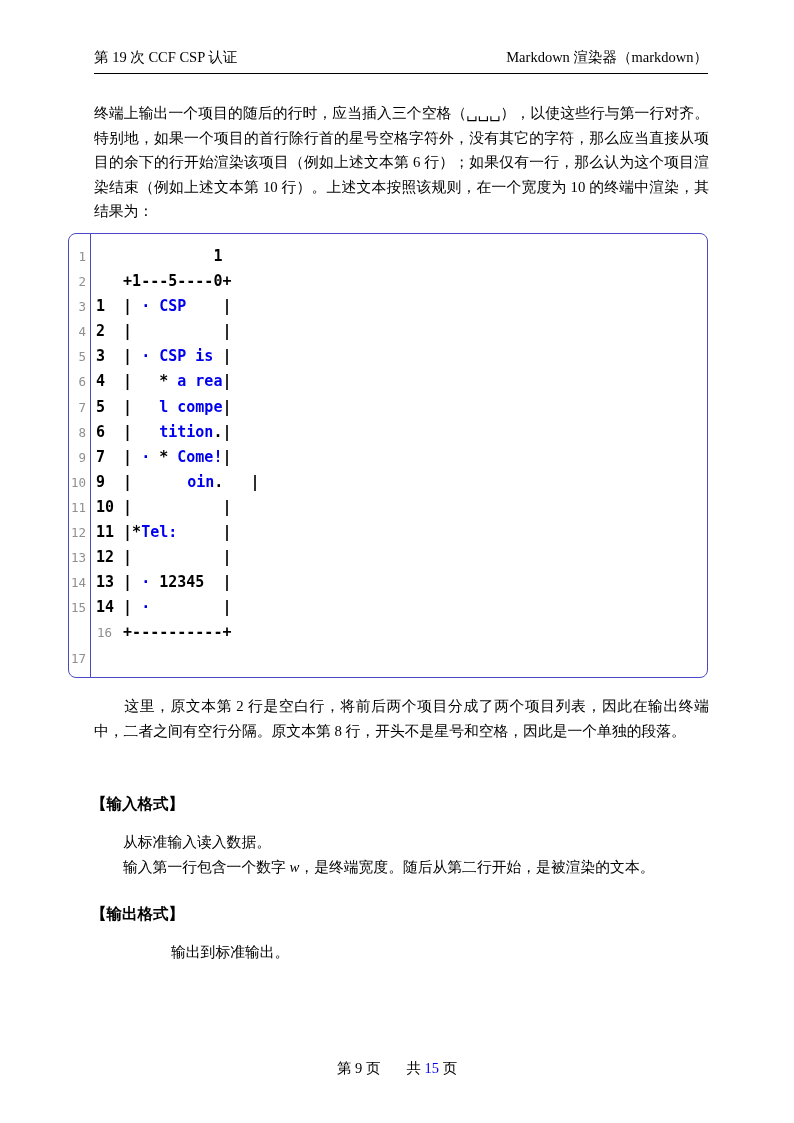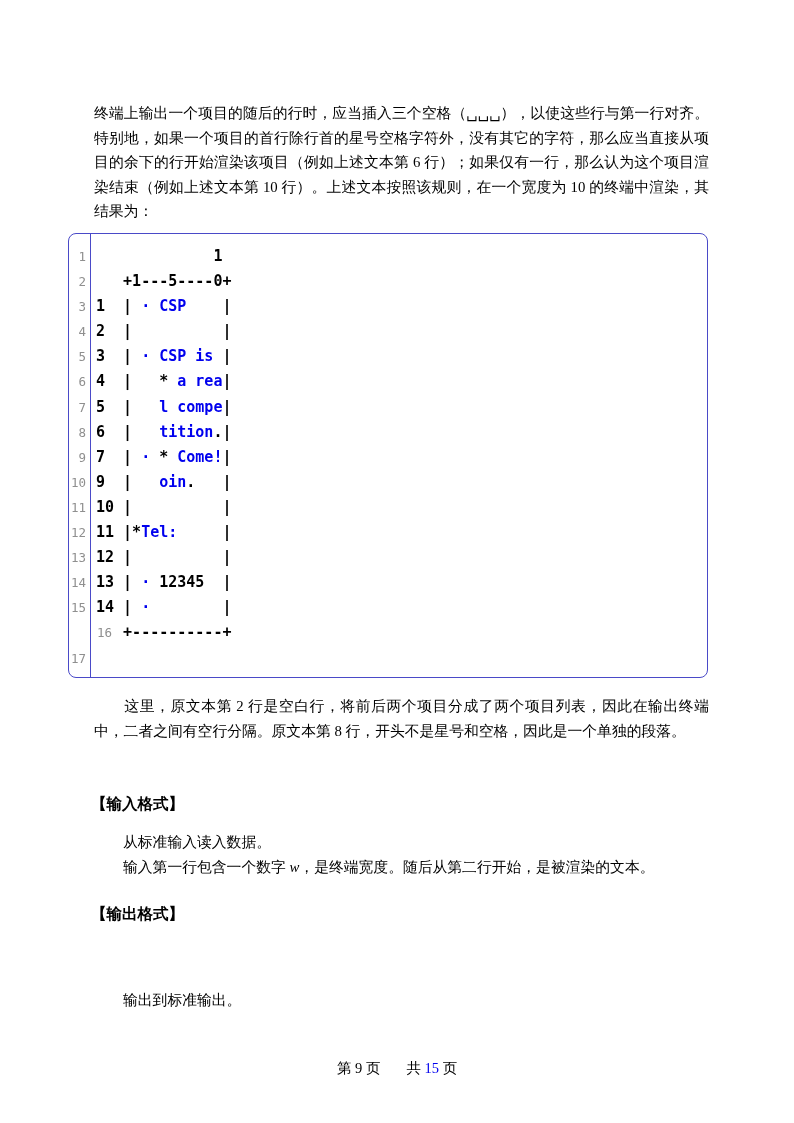--- a/index.html
+++ b/index.html
@@ -71,37 +71,41 @@
   .sec-line {
     position: absolute;
     left: 123px; width: 586px;
     font-size: 14.8px;
     line-height: 24.6px;
   }
   .h-in  { top: 794px; }
   .in-1  { top: 830px; }
   .in-2  { top: 855px; }
   .h-out { top: 904px; }
-  .out-1 { top: 988px; }
+  .out-1 { top: 940px; margin-left: 48px; }
   .out-2 { top: 965px; }
   .var-w { font-style: italic; font-family: "Liberation Serif", serif; }
   .footer {
     position: absolute;
     left: 0; top: 1059px; width: 794px;
     text-align: center;
     font-size: 14.5px;
   }
   .footer .gap { display: inline-block; width: 26px; }
   .link-blue { color: #0000ee; text-decoration: none; }
 </style>
 </head>
 <body>
 
 <div class="page">
 
+  <div class="header">
+    <span>第 19 次 CCF CSP 认证</span>
+    <span>Markdown 渲染器（markdown）</span>
+  </div>
 
   <div class="para p1">终端上输出一个项目的随后的行时，应当插入三个空格（␣␣␣），以使这些行与第一行对齐。特别地，如果一个项目的首行除行首的星号空格字符外，没有其它的字符，那么应当直接从项目的余下的行开始渲染该项目（例如上述文本第 6 行）；如果仅有一行，那么认为这个项目渲染结束（例如上述文本第 10 行）。上述文本按照该规则，在一个宽度为 10 的终端中渲染，其结果为：</div>
 
   <div class="codebox" style="border-color: rgb(74, 74, 200);">
     <div class="gutter">
         <div class="gnum" style="color: rgb(143, 143, 143);">1</div>
         <div class="gnum" style="color: rgb(143, 143, 143);">2</div>
         <div class="gnum" style="color: rgb(143, 143, 143);">3</div>
         <div class="gnum" style="color: rgb(143, 143, 143);">4</div>
         <div class="gnum" style="color: rgb(143, 143, 143);">5</div>
@@ -121,21 +125,21 @@
     <div class="codecontent" style="border-left-color: rgb(74, 74, 200);">
         <div class="cl"><span style="color: rgb(0, 0, 0);">             1</span></div>
         <div class="cl"><span style="color: rgb(0, 0, 0);">   +1---5----0+</span></div>
         <div class="cl"><span style="color: rgb(0, 0, 0);">1  | </span><span style="color: rgb(0, 0, 238);">· CSP</span><span style="color: rgb(0, 0, 0);">    |</span></div>
         <div class="cl"><span style="color: rgb(0, 0, 0);">2  |          |</span></div>
         <div class="cl"><span style="color: rgb(0, 0, 0);">3  | </span><span style="color: rgb(0, 0, 238);">· CSP is</span><span style="color: rgb(0, 0, 0);"> |</span></div>
         <div class="cl"><span style="color: rgb(0, 0, 0);">4  |   * </span><span style="color: rgb(0, 0, 238);">a rea</span><span style="color: rgb(0, 0, 0);">|</span></div>
         <div class="cl"><span style="color: rgb(0, 0, 0);">5  |   </span><span style="color: rgb(0, 0, 238);">l compe</span><span style="color: rgb(0, 0, 0);">|</span></div>
         <div class="cl"><span style="color: rgb(0, 0, 0);">6  |   </span><span style="color: rgb(0, 0, 238);">tition</span><span style="color: rgb(0, 0, 0);">.|</span></div>
         <div class="cl"><span style="color: rgb(0, 0, 0);">7  | </span><span style="color: rgb(0, 0, 238);">·</span><span style="color: rgb(0, 0, 0);"> * </span><span style="color: rgb(0, 0, 238);">Come!</span><span style="color: rgb(0, 0, 0);">|</span></div>
-        <div class="cl"><span style="color: rgb(0, 0, 0);">9  |   </span><span style="color: rgb(0, 0, 238);">oin</span><span style="color: rgb(0, 0, 0);">.   |</span></div>
+        <div class="cl"><span style="color: rgb(0, 0, 0);">9  |   </span><span style="color: rgb(0, 0, 238); margin-left: 28px;">oin</span><span style="color: rgb(0, 0, 0);">.   |</span></div>
         <div class="cl"><span style="color: rgb(0, 0, 0);">10 |          |</span></div>
         <div class="cl"><span style="color: rgb(0, 0, 0); text-align: center;">11 |*</span><span style="color: rgb(0, 0, 238);">Tel:</span><span style="color: rgb(0, 0, 0);">     |</span></div>
         <div class="cl"><span style="color: rgb(0, 0, 0);">12 |          |</span></div>
         <div class="cl"><span style="color: rgb(0, 0, 0);">13 | </span><span style="color: rgb(0, 0, 238);">·</span><span style="color: rgb(0, 0, 0);"> 12345  |</span></div>
         <div class="cl"><span style="color: rgb(0, 0, 0);">14 | </span><span style="color: rgb(0, 0, 238);">·</span><span style="color: rgb(0, 0, 0);">        |</span></div>
         <div class="cl"><span style="color: rgb(0, 0, 0);">   +----------+</span></div>
       </div>
   </div>
 
   <div class="para p2">这里，原文本第 2 行是空白行，将前后两个项目分成了两个项目列表，因此在输出终端中，二者之间有空行分隔。原文本第 8 行，开头不是星号和空格，因此是一个单独的段落。</div>

